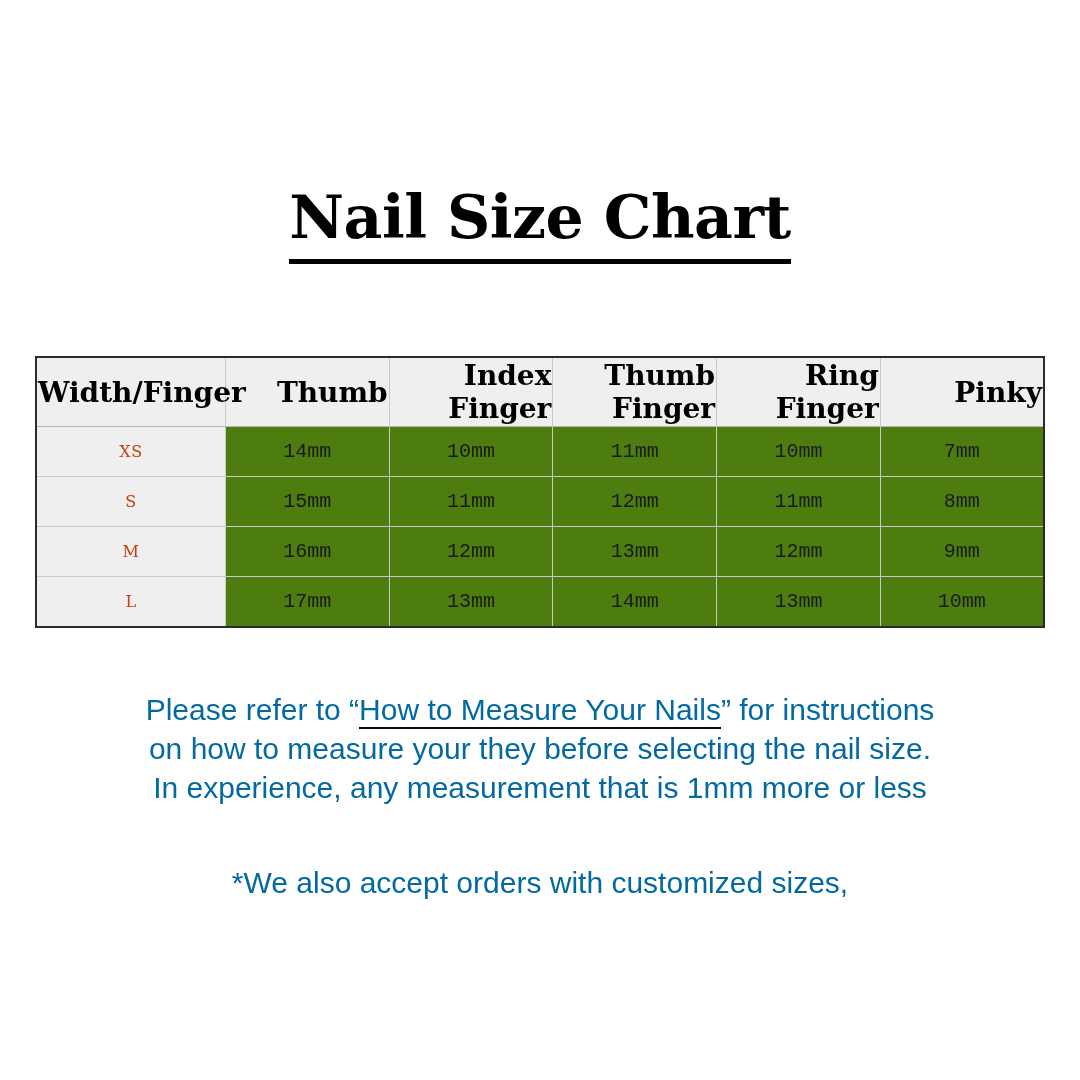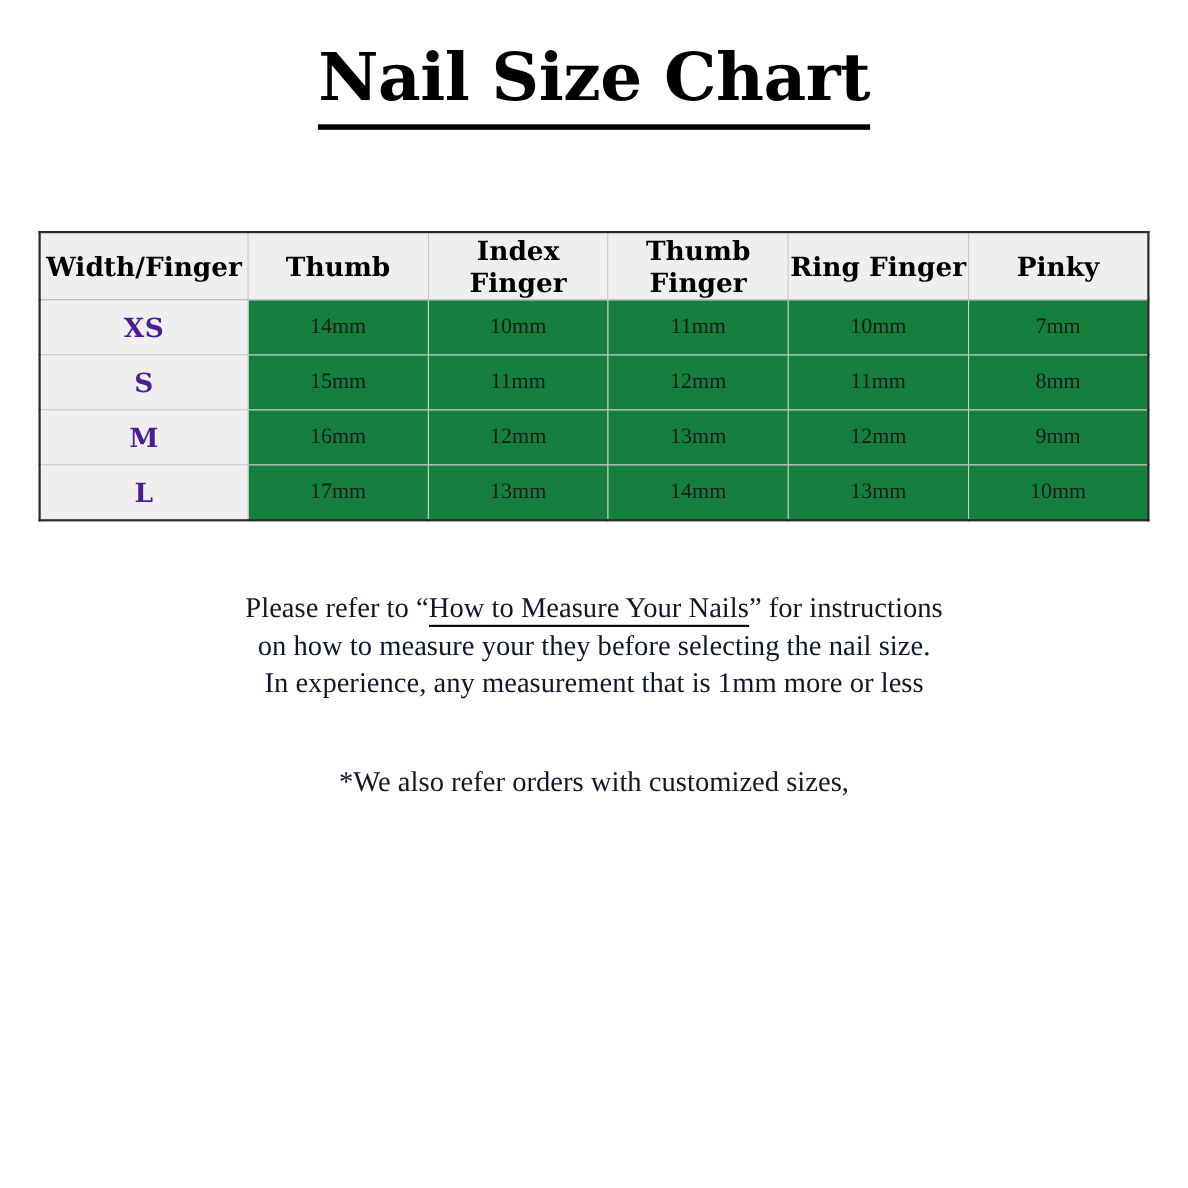--- a/index.html
+++ b/index.html
@@ -17,20 +17,21 @@
   .page {
     position: relative;
     width: 1080px;
     height: 1080px;
     box-sizing: border-box;
   }
 
   
   .title-wrap {
     text-align: center;
+    padding-top: 146px;
   }
   .title {
     display: inline-block;
     font-family: "DejaVu Serif", "Liberation Serif", serif;
     font-weight: 700;
     font-size: 60px;
     letter-spacing: -0.5px;
     line-height: 1.05;
     color: #000000;
     padding-bottom: 10px;
@@ -51,54 +52,55 @@
   table.size-chart th,
   table.size-chart td {
     border: 1px solid #c9c9c9;
     text-align: center;
     vertical-align: middle;
   }
   table.size-chart thead th {
     background: #efefef;
     font-family: "DejaVu Serif", "Liberation Serif", serif;
     font-weight: 700;
-    font-size: 24px;
+    font-size: 28px;
     height: 56px;
     color: #000000;
     border-bottom: 1px solid #b5b5b5;
+    text-align: right;
   }
   table.size-chart thead th:first-child {
     width: 186px;
   }
   table.size-chart tbody td {
     height: 47px;
-    font-family: Liberation Serif, serif;
+    font-family: Liberation Mono, monospace;
     font-size: 20px;
     color: #1a1a1a;
-    background: #15803d;
+    background: #4d7c0f;
   }
   table.size-chart tbody td.row-label {
     background: #efefef;
     font-family: "DejaVu Serif", "Liberation Serif", serif;
-    font-weight: 700;
-    font-size: 24px;
-    color: #4c1d95;
+    font-weight: 400;
+    font-size: 16px;
+    color: #c2410c;
     letter-spacing: 0.5px;
   }
 
   
   .notes {
     margin-top: 62px;
     text-align: center;
   }
   .note-block {
-    font-family: Liberation Serif, serif;
-    font-size: 26px;
+    font-family: Liberation Sans, sans-serif;
+    font-size: 30px;
     line-height: 1.30;
-    color: #0f172a;
+    color: #0369a1;
   }
   .note-line {
     display: block;
     white-space: nowrap;
   }
   .underline-phrase {
     border-bottom: 2px solid #0d0d0d;
     padding-bottom: 1px;
   }
   .note-block.second {
@@ -165,18 +167,18 @@
 
   <div class="notes">
 
     <div class="note-block first">
       <span class="note-line"><span>Please refer to “</span><span class="underline-phrase">How to Measure Your Nails</span><span>” for instructions</span></span>
       <span class="note-line">on how to measure your they before selecting the nail size.</span>
       <span class="note-line">In experience, any measurement that is 1mm more or less</span>
     </div>
 
     <div class="note-block second">
-      <span class="note-line">*We also refer orders with customized sizes,</span>
+      <span class="note-line">*We also accept orders with customized sizes,</span>
     </div>
 
   </div>
 
 </div>
 
 </body></html>

